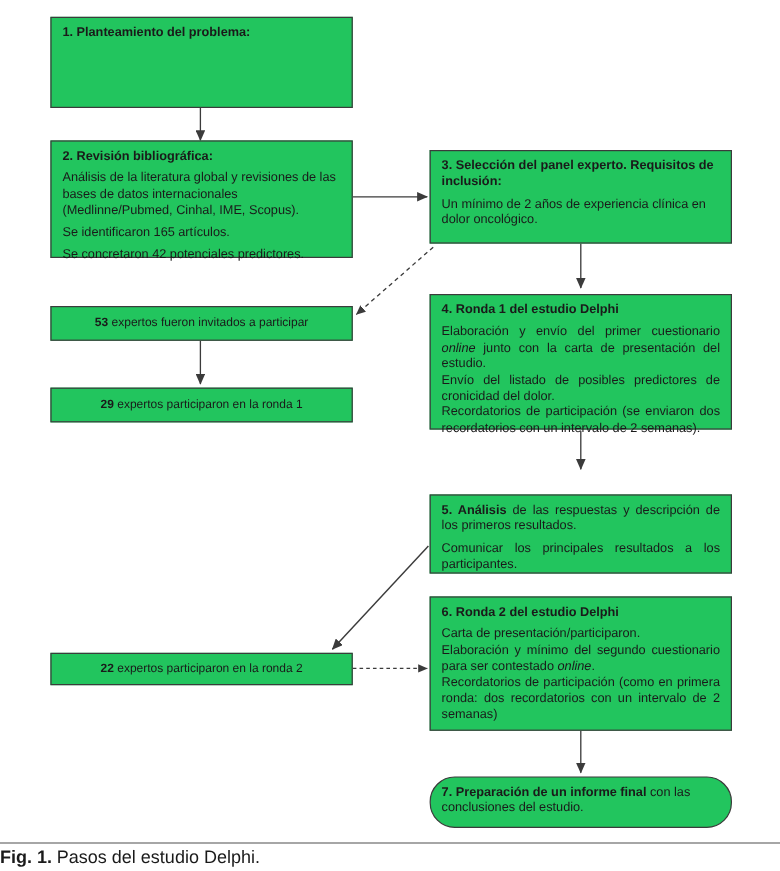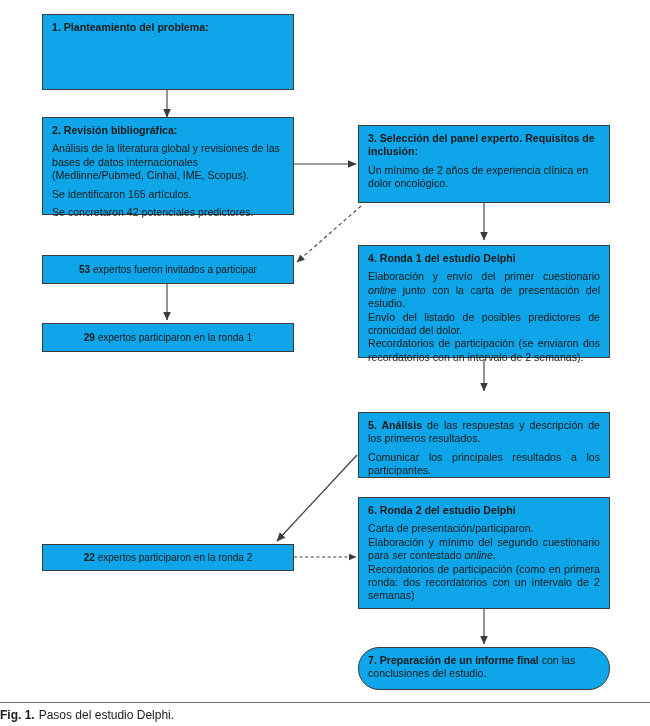--- a/index.html
+++ b/index.html
@@ -29,21 +29,21 @@
     left: 0; top: 0;
     width: 650px;
     height: 726px;
     z-index: 1;
   }
 
   
   .node {
     position: absolute;
     box-sizing: border-box;
-    background: #0ea5e9;
+    background: #22c55e;
     border: 1px solid #3b3b3b;
     z-index: 2;
     padding: 6px 9px 7px 9px;
   }
   .node p {
     margin: 0;
     font-size: 10.6px;
     line-height: 13.4px;
     color: #1a1a1a;
   }
@@ -74,21 +74,21 @@
     width: 650px;
     height: 1px;
     background: #6d6d6d;
     z-index: 2;
   }
   #caption {
     position: absolute;
     left: 0;
     top: 708px;
     width: 640px;
-    font-size: 12px;
+    font-size: 15px;
     line-height: 14px;
     z-index: 2;
   }
   #caption .cap-label { font-weight: bold; }
   #caption .cap-text { margin-left: 4px; }
 </style>
 </head>
 <body>
 
 <div id="figure-canvas">

